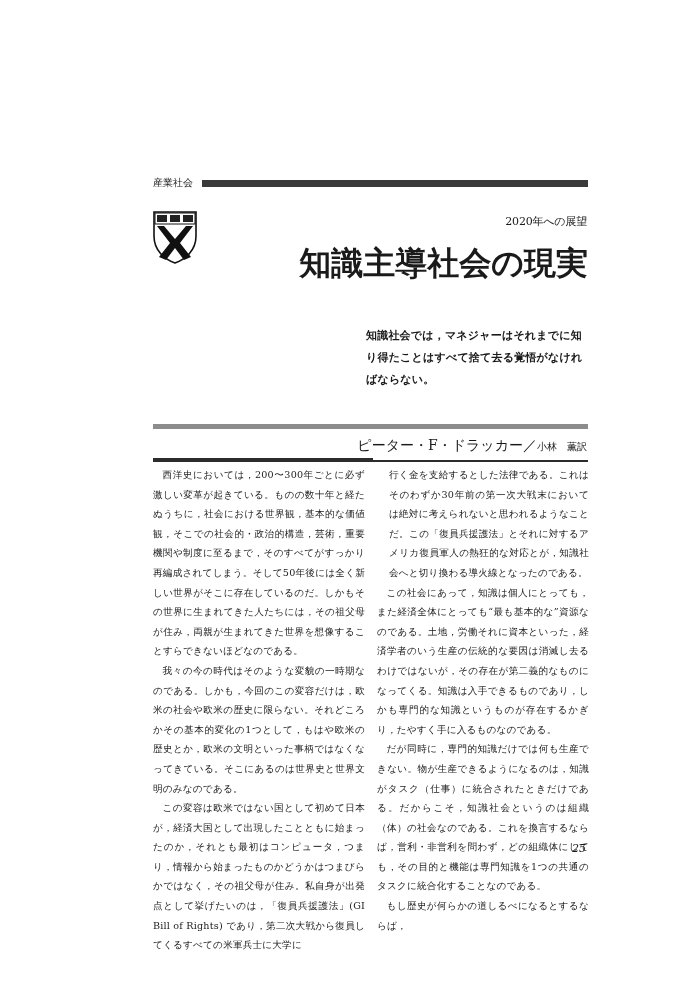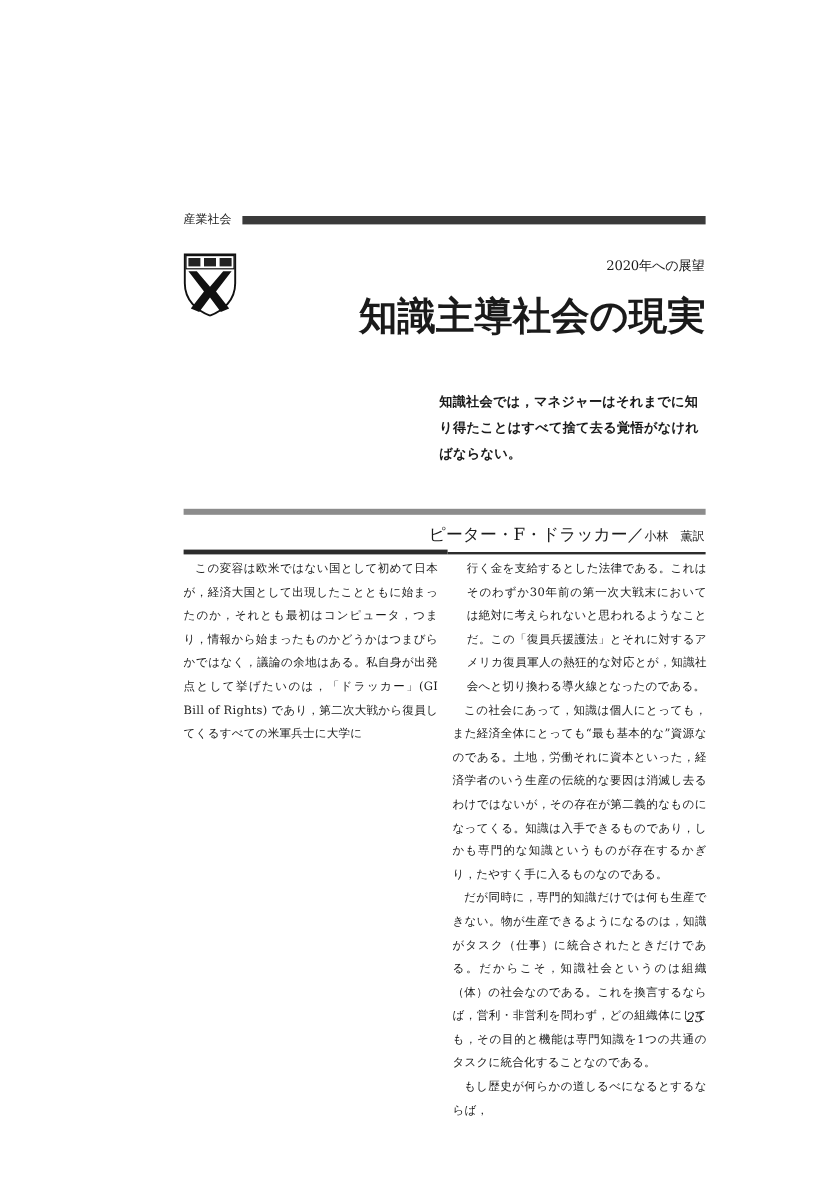--- a/index.html
+++ b/index.html
@@ -54,21 +54,23 @@
 <div class="abs gray-band"></div>
 
 <div class="abs byline">
   <span class="author">ピーター・F・ドラッカー／</span><span class="translator">小林　薫訳</span>
 </div>
 
 <div class="abs line-thick"></div>
 <div class="abs line-thin"></div>
 
 <div class="abs col col-left">
-  <p>この変容は欧米ではない国として初めて日本が，経済大国として出現したことともに始まったのか，それとも最初はコンピュータ，つまり，情報から始まったものかどうかはつまびらかではなく，議論の余地はある。私自身が出発点として挙げたいのは，「ドラッカー」(GI Bill of Rights) であり，第二次大戦から復員してくるすべての米軍兵士に大学に</p>
+  <p>西洋史においては，200〜300年ごとに必ず激しい変革が起きている。ものの数十年と経たぬうちに，社会における世界観，基本的な価値観，そこでの社会的・政治的構造，芸術，重要機関や制度に至るまで，そのすべてがすっかり再編成されてしまう。そして50年後には全く新しい世界がそこに存在しているのだ。しかもその世界に生まれてきた人たちには，その祖父母が住み，両親が生まれてきた世界を想像することすらできないほどなのである。</p>
+  <p>我々の今の時代はそのような変貌の一時期なのである。しかも，今回のこの変容だけは，欧米の社会や欧米の歴史に限らない。それどころかその基本的変化の1つとして，もはや欧米の歴史とか，欧米の文明といった事柄ではなくなってきている。そこにあるのは世界史と世界文明のみなのである。</p>
+  <p>この変容は欧米ではない国として初めて日本が，経済大国として出現したことともに始まったのか，それとも最初はコンピュータ，つまり，情報から始まったものかどうかはつまびらかではなく，その祖父母が住み。私自身が出発点として挙げたいのは，「復員兵援護法」(GI Bill of Rights) であり，第二次大戦から復員してくるすべての米軍兵士に大学に</p>
 </div>
 
 <div class="abs col col-right">
   <p class="noindent">行く金を支給するとした法律である。これはそのわずか30年前の第一次大戦末においては絶対に考えられないと思われるようなことだ。この「復員兵援護法」とそれに対するアメリカ復員軍人の熱狂的な対応とが，知識社会へと切り換わる導火線となったのである。</p>
   <p>この社会にあって，知識は個人にとっても，また経済全体にとっても“最も基本的な”資源なのである。土地，労働それに資本といった，経済学者のいう生産の伝統的な要因は消滅し去るわけではないが，その存在が第二義的なものになってくる。知識は入手できるものであり，しかも専門的な知識というものが存在するかぎり，たやすく手に入るものなのである。</p>
   <p>だが同時に，専門的知識だけでは何も生産できない。物が生産できるようになるのは，知識がタスク（仕事）に統合されたときだけである。だからこそ，知識社会というのは組織（体）の社会なのである。これを換言するならば，営利・非営利を問わず，どの組織体にしても，その目的と機能は専門知識を1つの共通のタスクに統合化することなのである。</p>
   <p>もし歴史が何らかの道しるべになるとするならば，</p>
 </div>
 
 <div class="abs page-no">25</div>

